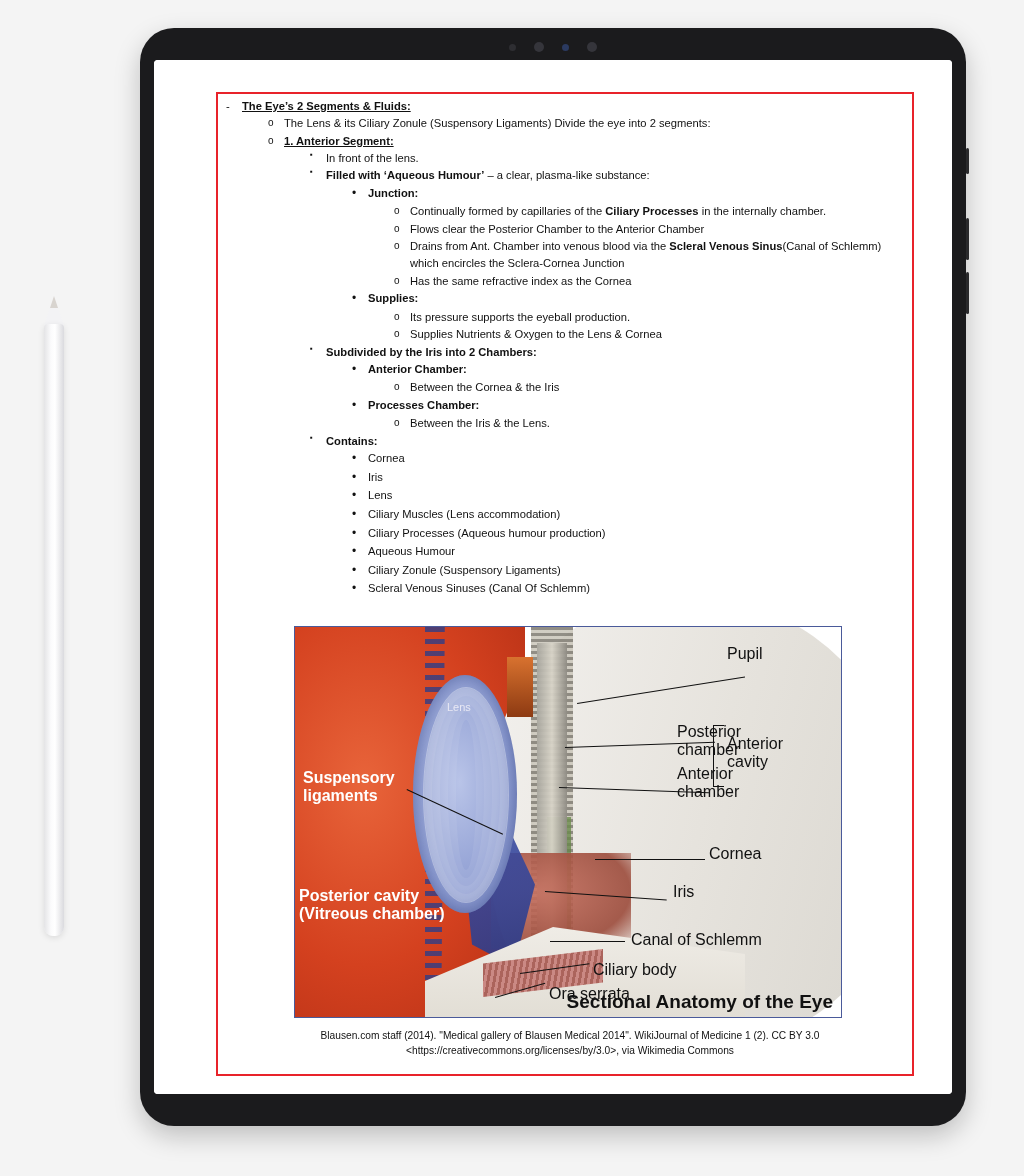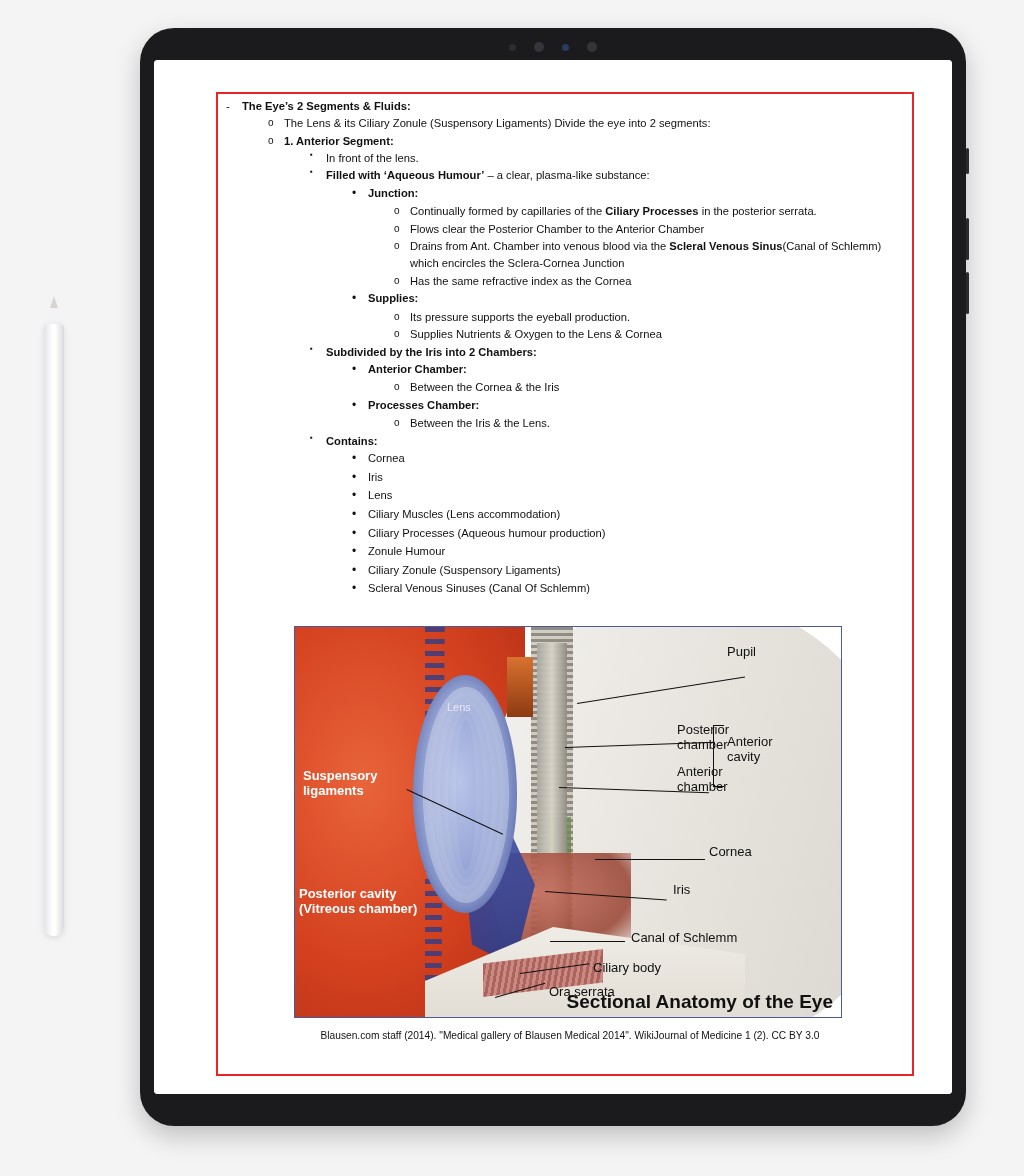--- a/index.html
+++ b/index.html
@@ -136,21 +136,21 @@
   .l2 { margin-left: 84px; }
   .l3 { margin-left: 126px; }
   .l4 { margin-left: 168px; }
 
   .bullet.dash   { width: 16px; }
   .bullet.circle { width: 16px; font-size: 10px; }
   .bullet.square { width: 16px; font-size: 8px; position: relative; top: -1px; }
   .bullet.disc   { width: 16px; font-size: 12px; position: relative; top: -1px; }
 
   b { font-weight: bold; }
-  .ul { }
+  .ul { text-decoration: underline; }
 
   
   .figure {
     position: absolute;
     left: 140px;
     top: 566px;
     width: 546px;
     height: 390px;
     border: 1px solid #4a5a9a;
     background: #ffffff;
@@ -266,21 +266,21 @@
     left: 188px; top: 322px;
     width: 120px; height: 48px;
     background: repeating-linear-gradient(100deg,#c9847f 0 3px, #a85d55 3px 6px);
     clip-path: polygon(0 30%, 100% 0, 100% 70%, 0 100%);
     opacity: .95;
   }
 
   .fig-label {
     position: absolute;
     font-family: "Liberation Sans", sans-serif;
-    font-size: 13px;
+    font-size: 16px;
     color: #111;
     line-height: 1.15;
     white-space: pre-line;
   }
   .fig-label.white { color: #ffffff; font-weight: bold; }
   .fig-label.inlens { color: #e8e8f4; font-weight: normal; font-size: 11px; }
   .fig-title {
     position: absolute;
     right: 8px;
     bottom: 4px;
@@ -356,21 +356,21 @@
             <span class="txt"><b>Filled with ‘Aqueous Humour’</b><span> – a clear, plasma-like substance:</span></span>
           </div>
 
           <div class="row l3">
             <span class="bullet disc">•</span>
             <span class="txt"><b>Junction:</b></span>
           </div>
 
           <div class="row l4">
             <span class="bullet circle">o</span>
-            <span class="txt"><span>Continually formed by capillaries of the </span><b>Ciliary Processes</b><span> in the posterior serrata.</span></span>
+            <span class="txt"><span>Continually formed by capillaries of the </span><b>Ciliary Processes</b><span> in the internally chamber.</span></span>
           </div>
 
           <div class="row l4">
             <span class="bullet circle">o</span>
             <span class="txt">Flows clear the Posterior Chamber to the Anterior Chamber</span>
           </div>
 
           <div class="row l4">
             <span class="bullet circle">o</span>
             <span class="txt"><span>Drains from Ant. Chamber into venous blood via the </span><b>Scleral Venous Sinus</b><span>(Canal of Schlemm) which encircles the Sclera-Cornea Junction</span></span>
@@ -441,21 +441,21 @@
           <div class="row l3">
             <span class="bullet disc">•</span>
             <span class="txt">Ciliary Muscles (Lens accommodation)</span>
           </div>
           <div class="row l3">
             <span class="bullet disc">•</span>
             <span class="txt">Ciliary Processes (Aqueous humour production)</span>
           </div>
           <div class="row l3">
             <span class="bullet disc">•</span>
-            <span class="txt">Zonule Humour</span>
+            <span class="txt">Aqueous Humour</span>
           </div>
           <div class="row l3">
             <span class="bullet disc">•</span>
             <span class="txt">Ciliary Zonule (Suspensory Ligaments)</span>
           </div>
           <div class="row l3">
             <span class="bullet disc">•</span>
             <span class="txt">Scleral Venous Sinuses (Canal Of Schlemm)</span>
           </div>
 
@@ -505,18 +505,19 @@
           <div class="fig-label white" style="left:8px; top:142px;">Suspensory
 ligaments</div>
           <div class="fig-label white" style="left:4px; top:260px;">Posterior cavity
 (Vitreous chamber)</div>
 
           <div class="fig-title">Sectional Anatomy of the Eye</div>
         </div>
 
         <div class="fig-caption">
           <div>Blausen.com staff (2014). "Medical gallery of Blausen Medical 2014". WikiJournal of Medicine 1 (2). CC BY 3.0</div>
+          <div>&lt;https://creativecommons.org/licenses/by/3.0&gt;, via Wikimedia Commons</div>
         </div>
 
       </div>
     </div>
   </div>
 </div>
 
 </body></html>

